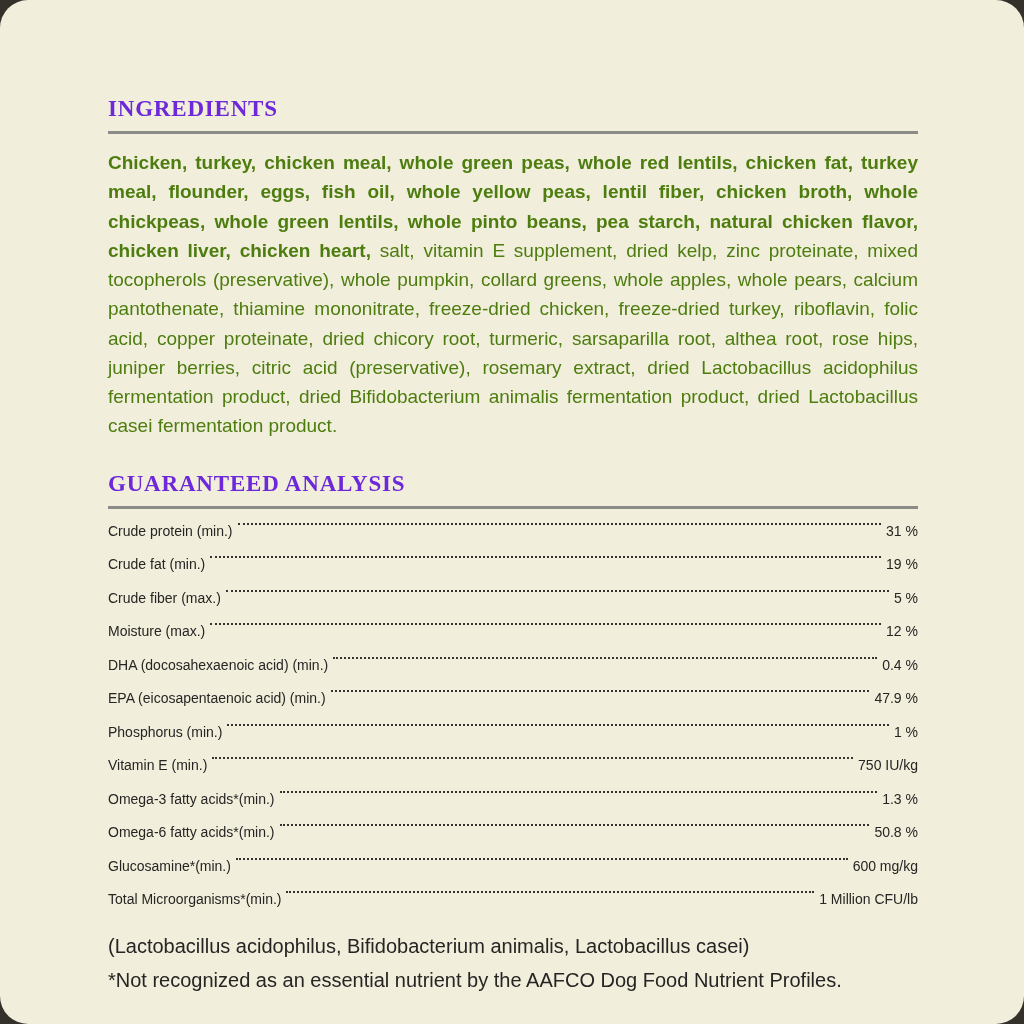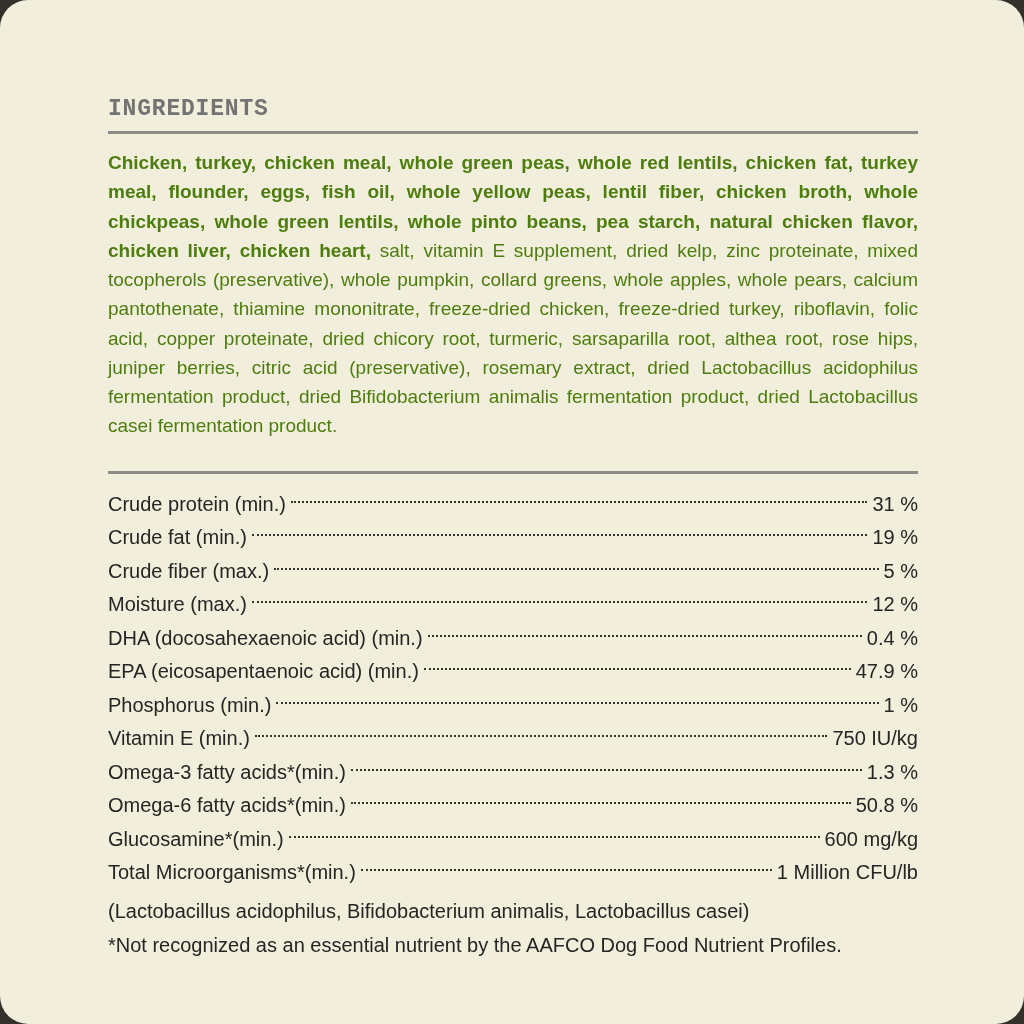--- a/index.html
+++ b/index.html
@@ -15,46 +15,46 @@
     inset: 0;
     background: #f1eedb;
     border-radius: 28px;
     overflow: hidden;
   }
   .content {
     padding: 96px 106px 0 108px;
     color: #262524;
   }
   .section-title {
-    font-family: Liberation Mono, monospace;
+    font-family: Liberation Serif, serif;
     font-weight: 700;
     font-size: 23px;
     letter-spacing: 0.8px;
-    color: #737373;
+    color: #6d28d9;
     margin: 0 0 9px 0;
   }
   .rule {
     height: 3px;
     background: #8c8b87;
     margin: 0 0 14px 0;
   }
   .ingredients-text {
     font-size: 19px;
     line-height: 1.54;
     text-align: justify;
     margin: 0 0 30px 0;
     color: #4d7c0f;
   }
   .ingredients-text .bold { font-weight: 700; }
   .analysis-rows { margin-top: 6px; }
   .row {
     display: flex;
-    align-items: center;
+    align-items: flex-start;
     height: 33.5px;
-    font-size: 20px;
+    font-size: 14px;
     color: #262524;
   }
   .row-label { white-space: nowrap; }
   .row-value { white-space: nowrap; }
   .dots {
     flex: 1;
     border-bottom: 2.2px dotted #34332f;
     margin: 0 5px 5px 5px;
   }
   .note-line {
@@ -69,20 +69,21 @@
 <body>
 
 <div class="card">
   <div class="content">
 
     <h2 class="section-title">INGREDIENTS</h2>
     <div class="rule"></div>
 
     <p class="ingredients-text"><span class="bold">Chicken, turkey, chicken meal, whole green peas, whole red lentils, chicken fat, turkey meal, flounder, eggs, fish oil, whole yellow peas, lentil fiber, chicken broth, whole chickpeas, whole green lentils, whole pinto beans, pea starch, natural chicken flavor, chicken liver, chicken heart,</span><span> salt, vitamin E supplement, dried kelp, zinc proteinate, mixed tocopherols (preservative), whole pumpkin, collard greens, whole apples, whole pears, calcium pantothenate, thiamine mononitrate, freeze-dried chicken, freeze-dried turkey, riboflavin, folic acid, copper proteinate, dried chicory root, turmeric, sarsaparilla root, althea root, rose hips, juniper berries, citric acid (preservative), rosemary extract, dried Lactobacillus acidophilus fermentation product, dried Bifidobacterium animalis fermentation product, dried Lactobacillus casei fermentation product.</span></p>
 
+    <h2 class="section-title">GUARANTEED ANALYSIS</h2>
     <div class="rule"></div>
 
     <div class="analysis-rows">
   <div class="row">
     <span class="row-label">Crude protein (min.)</span>
     <span class="dots"></span>
     <span class="row-value">31 %</span>
   </div>
 
   <div class="row">

